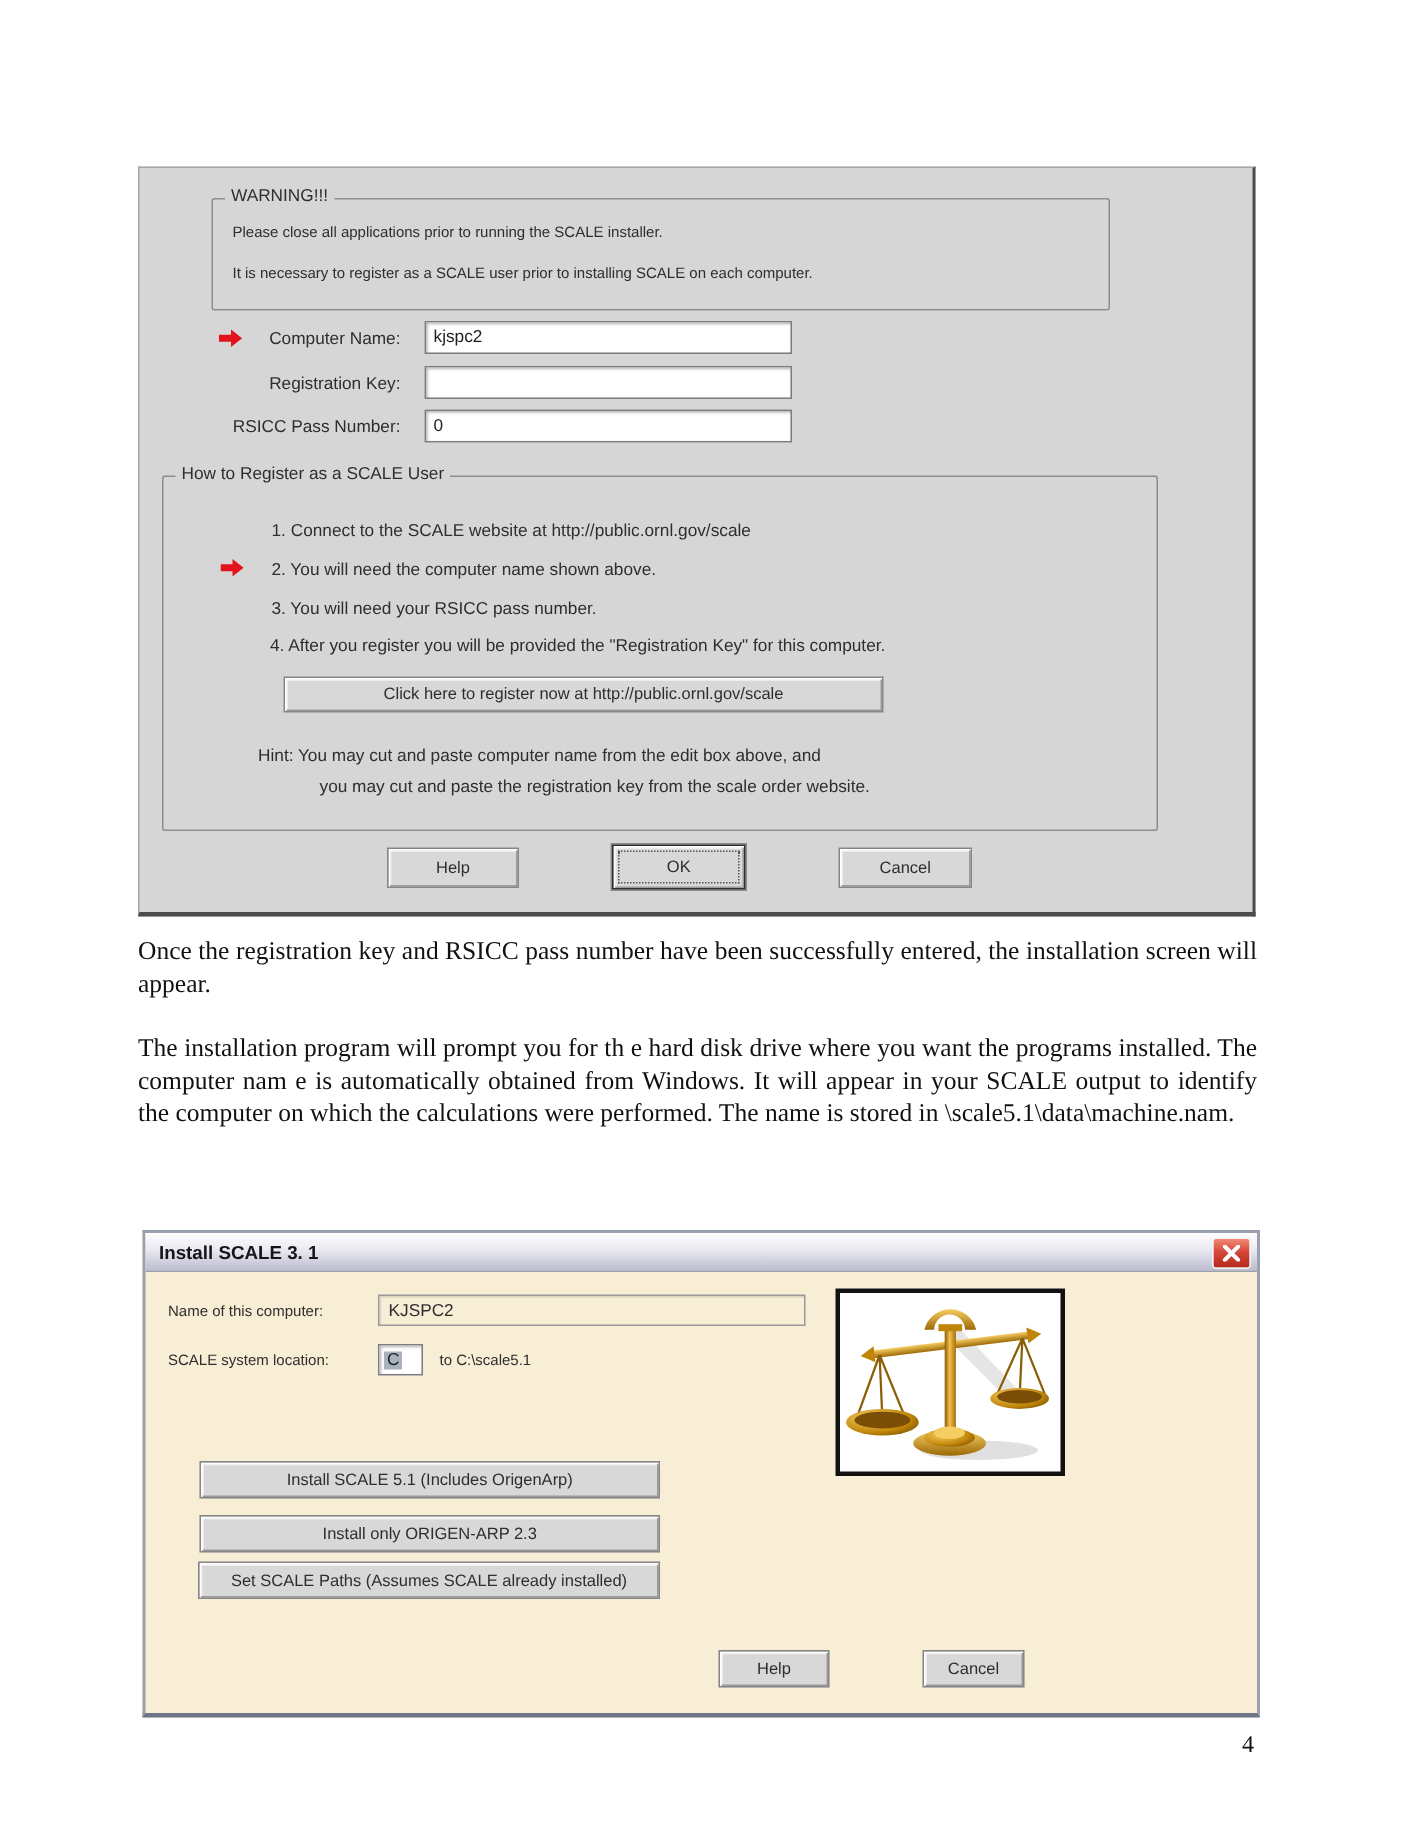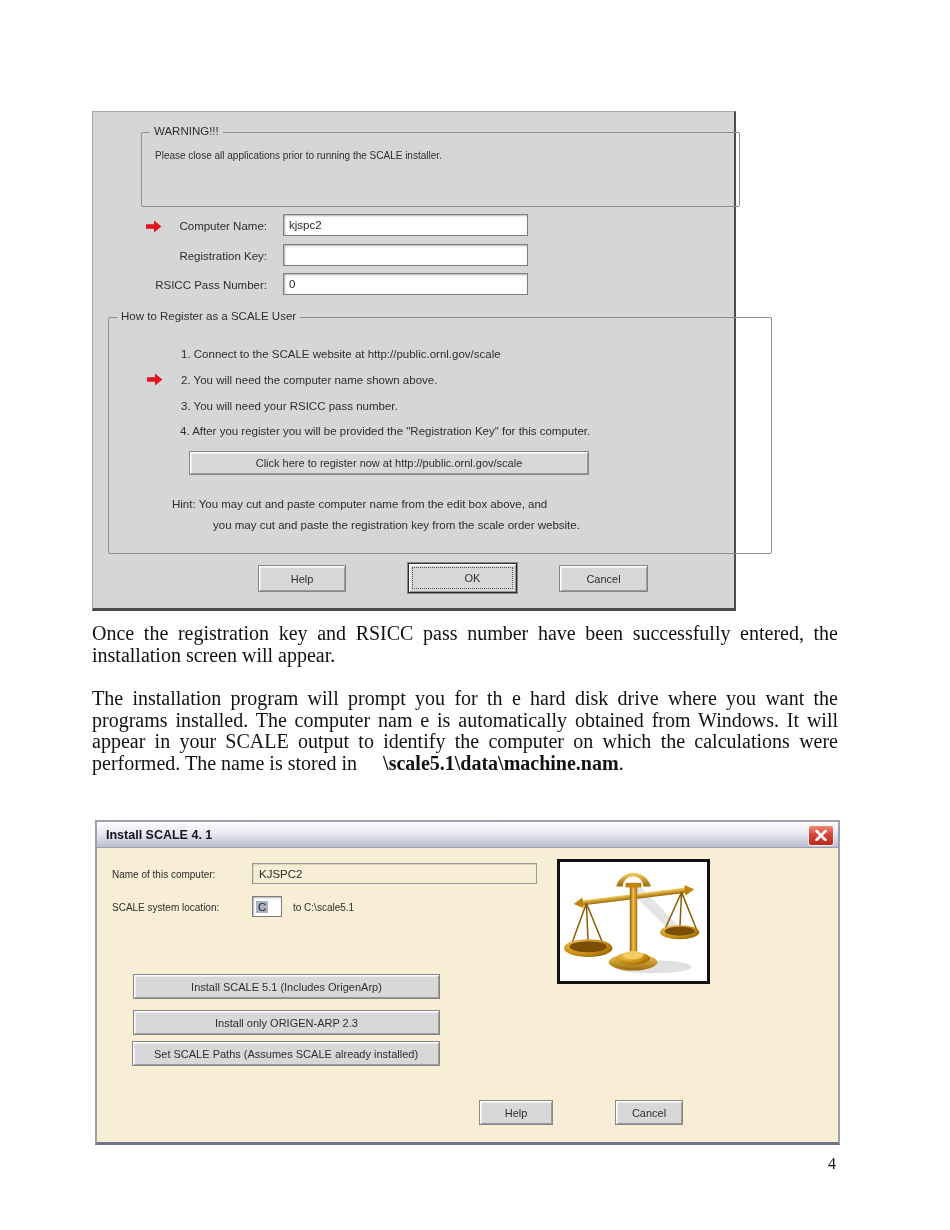--- a/index.html
+++ b/index.html
@@ -11,34 +11,34 @@
           box-shadow:inset 1px 1px 0 #ffffff,inset -1px -1px 0 #9a9a9a,inset 2px 2px 0 #ededed;
           display:flex;align-items:center;justify-content:center;
           color:#2e2e2e;font-size:11px;cursor:default;}
   .sunken{background:#ffffff;border:1px solid #7d7d7d;
           box-shadow:inset 1px 1px 2px rgba(0,0,0,.30);
           color:#1f1f1f;font-size:11.5px;display:flex;align-items:center;
           padding:0 5px;box-sizing:border-box;}
   .groupbox{position:absolute;border:1px solid #8d8d8d;border-radius:2px;}
   .grouplabel{position:absolute;top:-8px;left:8px;padding:0 4px;font-size:11.5px;color:#2e2e2e;}
   
-  .dlg1{position:absolute;left:92px;top:111px;width:644px;height:500px;background:#d6d6d6;
+  .dlg1{position:absolute;left:92px;top:111px;width:745px;height:500px;background:#d6d6d6;
         border:1px solid #a8a8a8;border-right:2px solid #4c4c4c;border-bottom:3px solid #4c4c4c;
         box-sizing:border-box;}
   .dlg1 .grouplabel{background:#d6d6d6;}
   .fieldrow-label{position:absolute;width:174px;text-align:right;font-size:11.5px;color:#2e2e2e;
                   line-height:22px;}
   .arrow-icon{position:absolute;width:16px;height:13px;}
   .stepline{position:absolute;font-size:11.5px;color:#2e2e2e;white-space:nowrap;}
   .okfocus{outline:1px dotted #555;outline-offset:-5px;border:1px solid #2c2c2c;
            box-shadow:inset 1px 1px 0 #ffffff,inset -1px -1px 0 #9a9a9a,inset 2px 2px 0 #ededed,0 0 0 1px #8a8a8a;}
   
   .bodycopy{position:absolute;left:92px;width:746px;font-family:"Liberation Serif",serif;
-            font-size:20px;line-height:21.5px;color:#111;text-align:justify;}
-  .bodycopy .b{font-weight:bold;margin-left:21px;}
+            font-size:17px;line-height:21.5px;color:#111;text-align:justify;}
+  .bodycopy .b{font-weight:normal;}
   
   .dlg2{position:absolute;left:95px;top:820px;width:745px;height:325px;box-sizing:border-box;
         border:2px solid #9aa0af;border-bottom:3px solid #6f7587;background:#f8edd5;}
   .titlebar{position:absolute;left:0;top:0;right:0;height:25px;
             background:linear-gradient(180deg,#fdfdfe 0%,#e9e9f2 45%,#cdccdc 80%,#bebdcf 100%);
             border-bottom:1px solid #9aa0af;display:flex;align-items:center;}
   .titletext{font-size:12.5px;font-weight:bold;color:#15151a;padding-left:9px;}
   .closebtn{position:absolute;right:4px;top:3px;width:24px;height:19px;border-radius:3px;
             background:linear-gradient(180deg,#ef8a77 0%,#d6473a 45%,#b7271c 100%);
             border:1px solid #f3f3f5;display:flex;align-items:center;justify-content:center;cursor:default;}
@@ -54,20 +54,21 @@
 </head>
 <body>
 
 <div class="page">
 
   <div class="dlg1">
 
     <div class="groupbox" style="left:48px;top:20px;width:597px;height:73px;">
       <span class="grouplabel">WARNING!!!</span>
       <div class="dlg-text" style="position:absolute;left:13px;top:17px;white-space:nowrap;">Please close all applications prior to running the SCALE installer.</div>
+      <div class="dlg-text" style="position:absolute;left:13px;top:44px;white-space:nowrap;">It is necessary to register as a SCALE user prior to installing SCALE on each computer.</div>
     </div>
 
     <span class="arrow-icon" style="left:53px;top:107px;">
       <svg width="16" height="13" viewBox="0 0 16 13">
         <path d="M0,4.2 h8 V0.6 l7.4,5.9 -7.4,5.9 V8.8 h-8 z" fill="#e2131c"></path>
       </svg>
     </span>
 
     <div class="fieldrow-label" style="left:0;top:103px;">Computer Name:</div>
     <div class="sunken" style="position:absolute;left:190px;top:102px;width:245px;height:22px;">kjspc2</div>
@@ -94,32 +95,32 @@
 
       <div class="stepline" style="left:71px;top:107px;">4.  After you register you will be provided the "Registration Key" for  this computer.</div>
 
       <div class="raised" style="position:absolute;left:80px;top:133px;width:398px;height:22px;">Click here to register now  at http://public.ornl.gov/scale</div>
 
       <div class="stepline" style="left:63px;top:180px;">Hint:  You may cut and paste computer name from the edit box above, and</div>
       <div class="stepline" style="left:104px;top:201px;">you may cut and paste the registration key from the scale order website.</div>
     </div>
 
     <div class="raised" style="position:absolute;left:165px;top:453px;width:86px;height:25px;">Help</div>
-    <div class="raised okfocus" style="position:absolute;left:315px;top:451px;width:87px;height:28px;padding-left:20px;">OK</div>
+    <div class="raised okfocus" style="position:absolute;left:315px;top:451px;width:87px;height:28px;">OK</div>
     <div class="raised" style="position:absolute;left:466px;top:453px;width:87px;height:25px;">Cancel</div>
   </div>
 
   <p class="bodycopy" style="top:623px;margin:0;">Once the registration key and RSICC pass number have been successfully entered, the installation screen will appear.</p>
 
   <p class="bodycopy" style="top:688px;margin:0;"><span>The installation program will prompt you for th e hard disk drive where you want the programs installed. The computer nam e is automatically  obtained from Windows. It will appear in your SCALE output to identify the computer on which the calculations were performed. The name is stored in </span><span class="b">\scale5.1\data\machine.nam</span><span>.</span></p>
 
   <div class="dlg2">
 
     <div class="titlebar">
-      <span class="titletext">Install SCALE 4. 1</span>
+      <span class="titletext">Install SCALE 3. 1</span>
       <span class="closebtn">
         <svg width="12" height="11" viewBox="0 0 12 11">
           <path d="M1.5,1 L10.5,10 M10.5,1 L1.5,10" stroke="#ffffff" stroke-width="2.6" stroke-linecap="round"></path>
         </svg>
       </span>
     </div>
 
     <div class="dlg-text" style="position:absolute;left:15px;top:47px;">Name of this computer:</div>
     <div class="flatfield" style="position:absolute;left:155px;top:41px;width:285px;height:21px;">KJSPC2</div>
 

